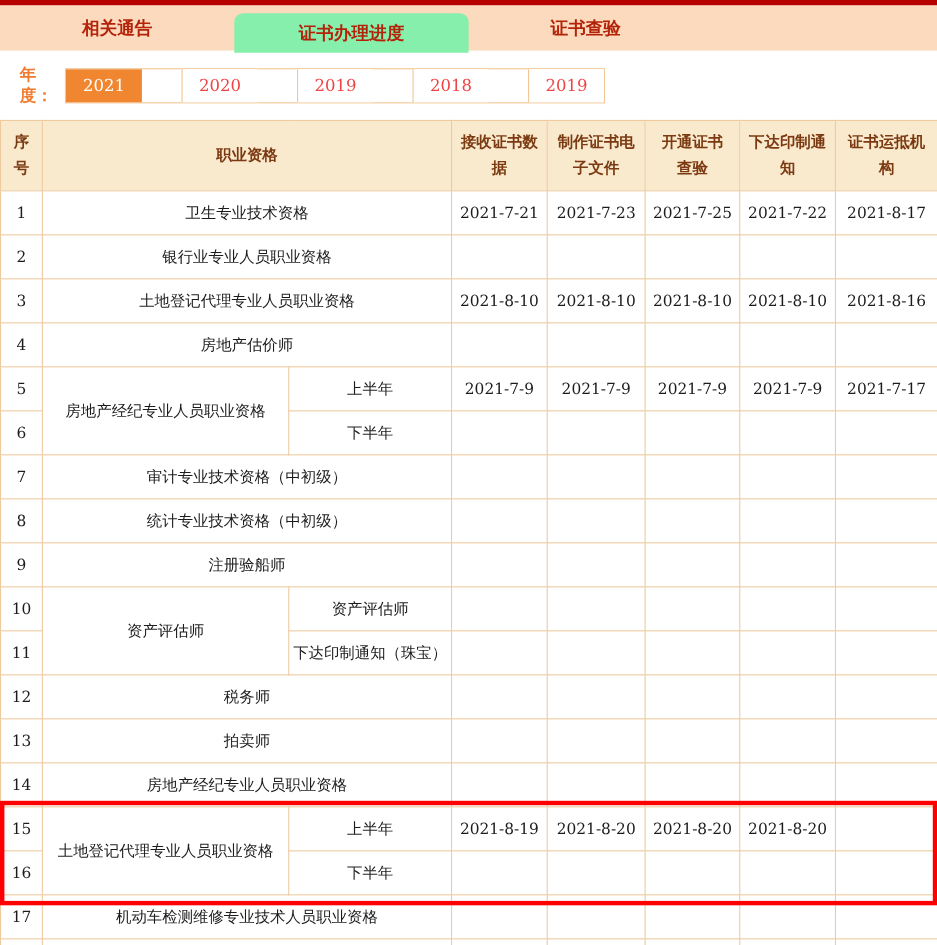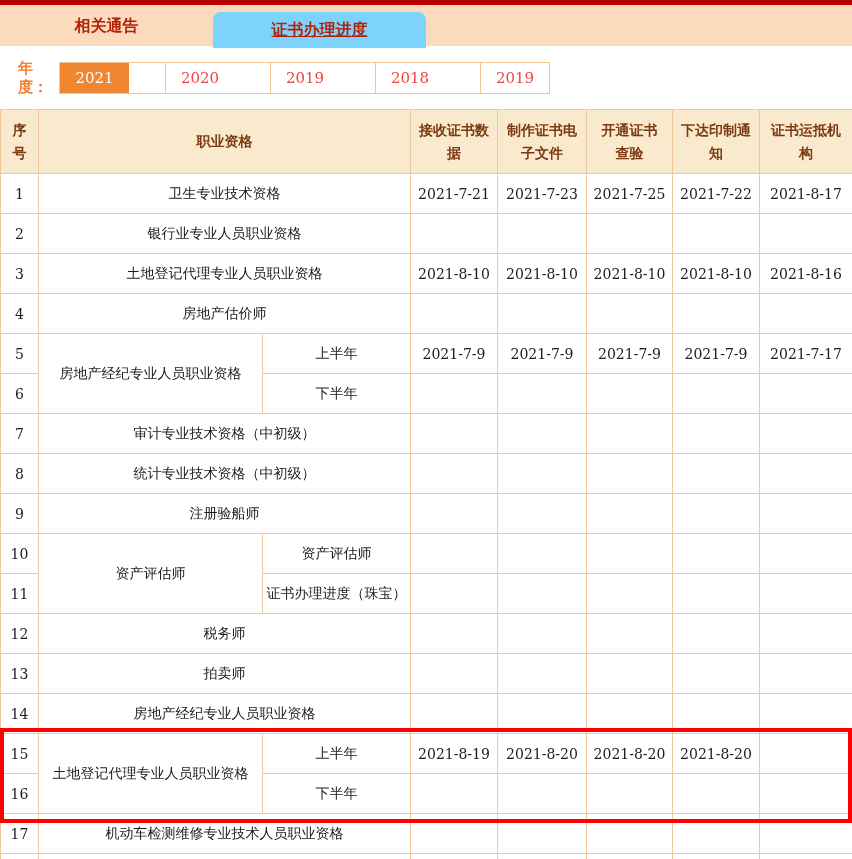--- a/index.html
+++ b/index.html
@@ -4,21 +4,21 @@
 <style>
   * { box-sizing: border-box; margin: 0; padding: 0; }
   html, body { width: 852px; height: 859px; overflow: hidden; background: #fff;
     font-family: "DejaVu Sans", "Liberation Sans", sans-serif; position: relative; }
 
   .topbar { height: 5px; background: #b60000; }
 
   .tabband { height: 41px; background: #fcdabd; display: flex; text-align: center; }
   .tab { width: 213px; height: 43px; display: flex; align-items: center; justify-content: center;
     font-size: 16px; font-weight: bold; color: #b3230a; cursor: pointer; }
-  .tab.active { height: 36px; margin-top: 7px; background: #7dd3fc; border-radius: 8px 8px 0 0; text-decoration: underline; }
+  .tab.active { height: 36px; margin-top: 7px; background: #86efac; border-radius: 8px 8px 0 0; }
 
   .year-row { margin-top: 16px; height: 32px; display: flex; align-items: center; }
   .year-label { color: #f07a2e; font-weight: bold; font-size: 15px; width: 59px; padding-left: 18px; }
   .year-group { display: flex; border: 1px solid #f3c695; gap: 36px; }
   .year-btn { width: 69px; height: 30px; line-height: 30px; text-align: center; font-size: 15px;
     color: #ef4444; background: #fff; border-left: 1px solid #f3c695; cursor: pointer;
     font-family: "DejaVu Serif", "Liberation Serif", serif; }
   .year-btn:first-child { border-left: none; }
   .year-btn.selected { background: #f0862f; color: #fff; }
 
@@ -36,20 +36,23 @@
 <body>
 
 <div class="topbar"></div>
 
 <div class="tabband">
   <div class="tab">
       <span>相关通告</span>
     </div>
   <div class="tab active">
       <span>证书办理进度</span>
+    </div>
+  <div class="tab">
+      <span>证书查验</span>
     </div>
 </div>
 
 <div class="year-row">
   <span class="year-label">年度：</span>
   <div class="year-group">
     <div class="year-btn selected">2021</div>
     <div class="year-btn">2020</div>
     <div class="year-btn">2019</div>
     <div class="year-btn">2018</div>
@@ -167,21 +170,21 @@
       <td class="name" rowspan="2">资产评估师</td>
       <td>资产评估师</td>
       <td class="date"></td>
       <td class="date"></td>
       <td class="date"></td>
       <td class="date"></td>
       <td class="date"></td>
     </tr>
     <tr>
       <td class="no">11</td>
-      <td>证书办理进度（珠宝）</td>
+      <td>下达印制通知（珠宝）</td>
       <td class="date"></td>
       <td class="date"></td>
       <td class="date"></td>
       <td class="date"></td>
       <td class="date"></td>
     </tr>
     <tr>
       <td class="no">12</td>
       <td class="name" colspan="2">税务师</td>
       <td class="date"></td>

